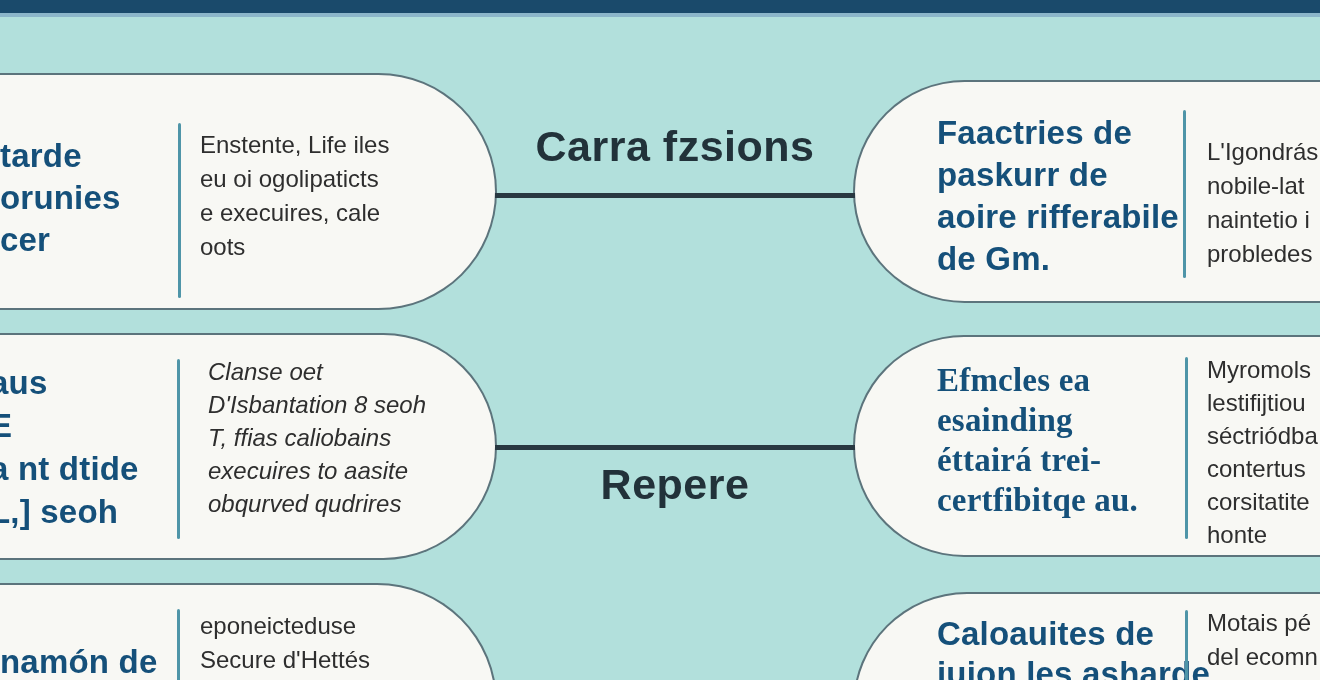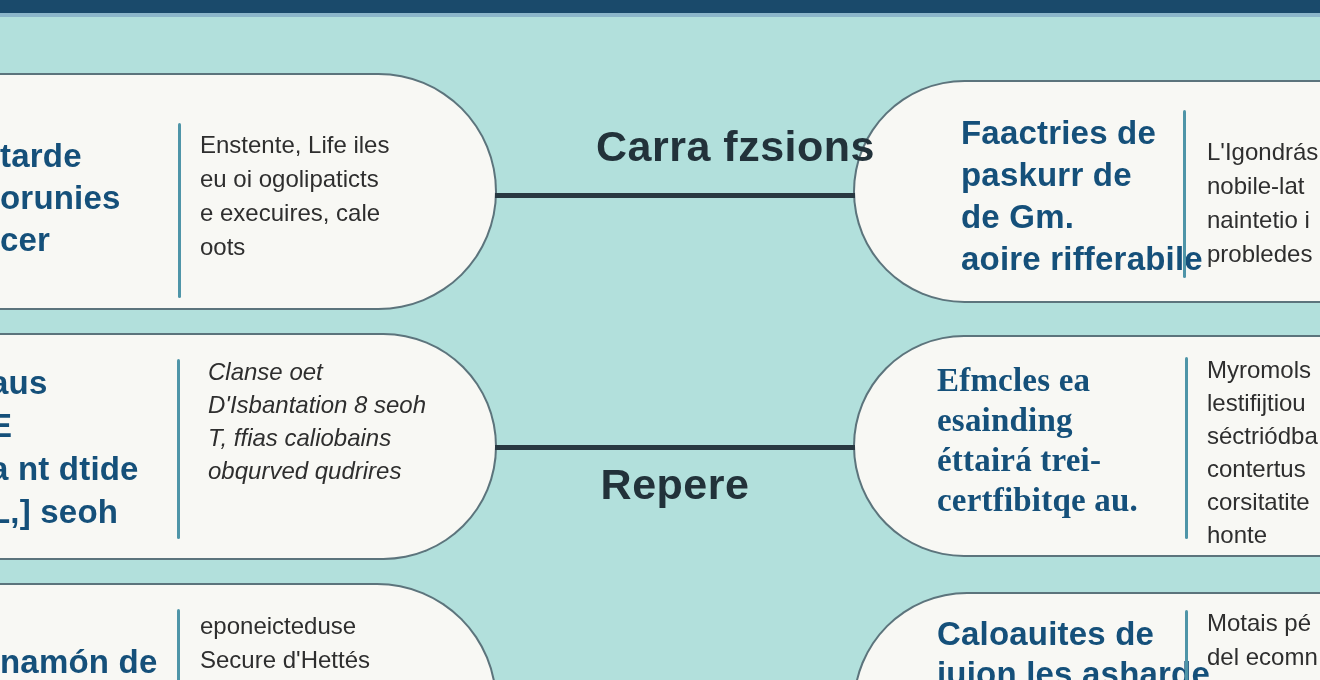--- a/index.html
+++ b/index.html
@@ -61,42 +61,43 @@
       <div>aus</div>
       <div>E</div>
       <div>a nt dtide</div>
       <div>L,] seoh</div>
     </div>
   <div class="vdivider" style="left:315px;top:24px;height:180px;"></div>
   <div class="bodytext" style="left:346px;top:20px;line-height:33px;font-style:italic;">
       <div>Clanse oet</div>
       <div>D'Isbantation 8 seoh</div>
       <div>T, ffias caliobains</div>
+      <div>execuires to aasite</div>
       <div>obqurved qudrires</div>
     </div>
 </div>
 
 <div class="card left" style="top:583px;height:240px;">
   <div class="heading" style="left:138px;top:56px;">
       <div>namón de</div>
     </div>
   <div class="vdivider" style="left:315px;top:24px;height:190px;"></div>
   <div class="bodytext" style="left:338px;top:24px;">
       <div>eponeicteduse</div>
       <div>Secure d'Hettés</div>
       <div>diseutes airdore</div>
     </div>
 </div>
 
 <div class="card right" style="top:80px;height:223px;">
-  <div class="heading" style="left:82px;top:30px;margin-left:24px;">
+  <div class="heading" style="left:82px;top:30px;">
       <div>Faactries de</div>
       <div>paskurr de</div>
+      <div>aoire rifferabile</div>
       <div>de Gm.</div>
-      <div>aoire rifferabile</div>
     </div>
   <div class="vdivider" style="left:328px;top:28px;height:168px;"></div>
   <div class="bodytext" style="left:352px;top:53px;">
       <div>L'Igondrás</div>
       <div>nobile-lat</div>
       <div>naintetio i</div>
       <div>probledes</div>
     </div>
 </div>
 
@@ -124,17 +125,17 @@
       <div>iuion les asharde</div>
     </div>
   <div class="vdivider" style="left:330px;top:16px;height:200px;"></div>
   <div class="bodytext" style="left:352px;top:12px;">
       <div>Motais pé</div>
       <div>del ecomn</div>
       <div>ed mnotit</div>
     </div>
 </div>
 
-<div class="connector-label" style="top:122px;text-align:right;">Carra fzsions</div>
+<div class="connector-label" style="top:122px;">Carra fzsions</div>
 <div class="connector-line" style="top:193px;"></div>
 
 <div class="connector-line" style="top:445px;"></div>
 <div class="connector-label" style="top:460px;">Repere</div>
 
 </body></html>

